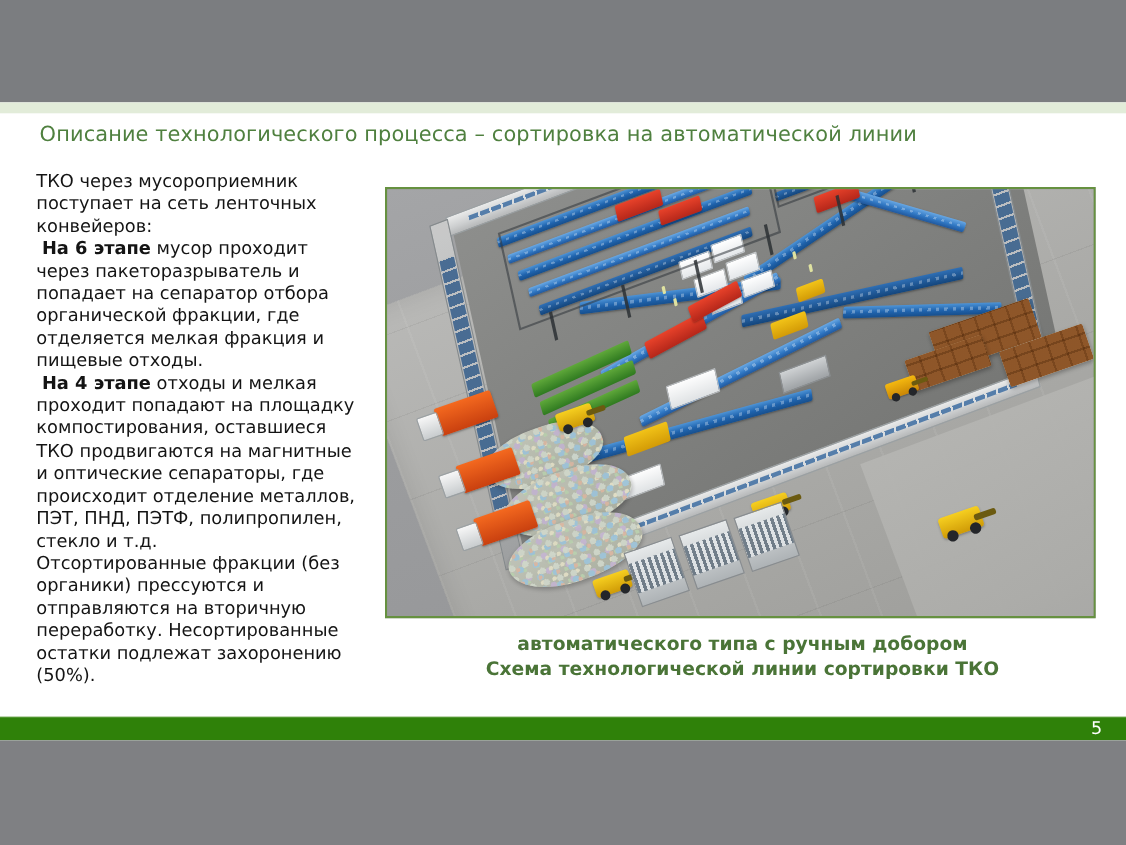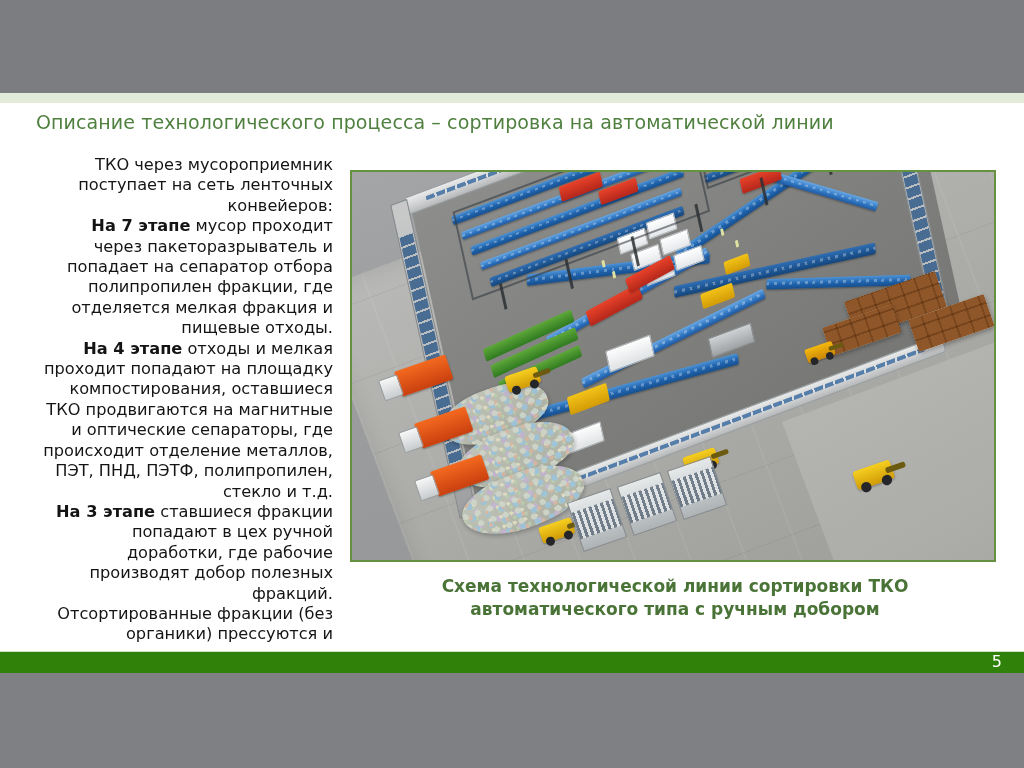--- a/index.html
+++ b/index.html
@@ -20,21 +20,21 @@
 
   .slide-title{
     position:absolute;left:36px;top:18px;width:960px;
     font-size:19px;color:#4f803f;letter-spacing:.1px;white-space:nowrap;
   }
 
   
   .body-col{
     position:absolute;left:33px;top:62px;width:300px;
     font-size:16.2px;line-height:20.4px;color:#141414;
-    text-align:right;
+    text-align:left;
   }
   .body-col p{margin:0;}
   .body-col b{font-weight:bold;}
 
   
   .figure{
     position:absolute;left:350px;top:77px;width:646px;height:392px;
     border:2px solid #669140;box-sizing:border-box;background:#9b9c9e;overflow:hidden;
   }
   .fig-caption{
@@ -164,23 +164,22 @@
   <div class="band-bottom"></div>
 
   <div class="slide">
 
     <div class="slide-topband"></div>
 
     <div class="slide-title">Описание технологического процесса – сортировка на автоматической линии</div>
 
     <div class="body-col">
       <p><span>ТКО через мусороприемник поступает на сеть ленточных конвейеров:</span></p>
-      <p>&nbsp;<b>На 7 этапе</b><span> мусор проходит через пакеторазрыватель и попадает на сепаратор отбора полипропилен фракции, где отделяется мелкая фракция и пищевые отходы.</span></p>
+      <p>&nbsp;<b>На 6 этапе</b><span> мусор проходит через пакеторазрыватель и попадает на сепаратор отбора органической фракции, где отделяется мелкая фракция и пищевые отходы.</span></p>
       <p>&nbsp;<b>На 4 этапе</b><span> отходы и мелкая проходит попадают на площадку компостирования, оставшиеся ТКО продвигаются на магнитные и оптические сепараторы, где происходит отделение металлов, ПЭТ, ПНД, ПЭТФ, полипропилен, стекло и т.д.</span></p>
-      <p>&nbsp;<b>На 3 этапе</b><span> ставшиеся фракции попадают в цех ручной доработки, где рабочие производят добор полезных фракций.</span></p>
       <p><span> Отсортированные фракции (без органики) прессуются и отправляются на вторичную переработку. Несортированные остатки подлежат захоронению (50%).</span></p>
     </div>
 
     <div class="figure" title="3D-визуализация цеха сортировки ТКО: мусоровозы, кучи отходов, ленточные конвейеры, сепараторы, пресс и склад кип">
       <div class="scene">
         <div class="ground"></div>
         <div class="apron"></div>
         <div class="apron2"></div>
 
         <div class="hall">
@@ -346,22 +345,22 @@
         <div class="loader" style="left:452px;top:178px;transform:rotate(-19deg) scale(.85);">
           <div class="lb" style="background:linear-gradient(180deg,#f4b80f,#c98505);"></div>
           <div class="arm"></div>
           <div class="wl" style="left:3px;"></div>
             <div class="wl" style="left:22px;"></div>
         </div>
       </div>
     </div>
 
     <div class="fig-caption">
+      <div>автоматического типа с ручным добором</div>
       <div>Схема технологической линии сортировки ТКО</div>
-      <div>автоматического типа с ручным добором</div>
     </div>
 
     <div class="footer-bar">
       <div class="hairline"></div>
       <div class="page-num">5</div>
     </div>
 
   </div>
 </div>
 

